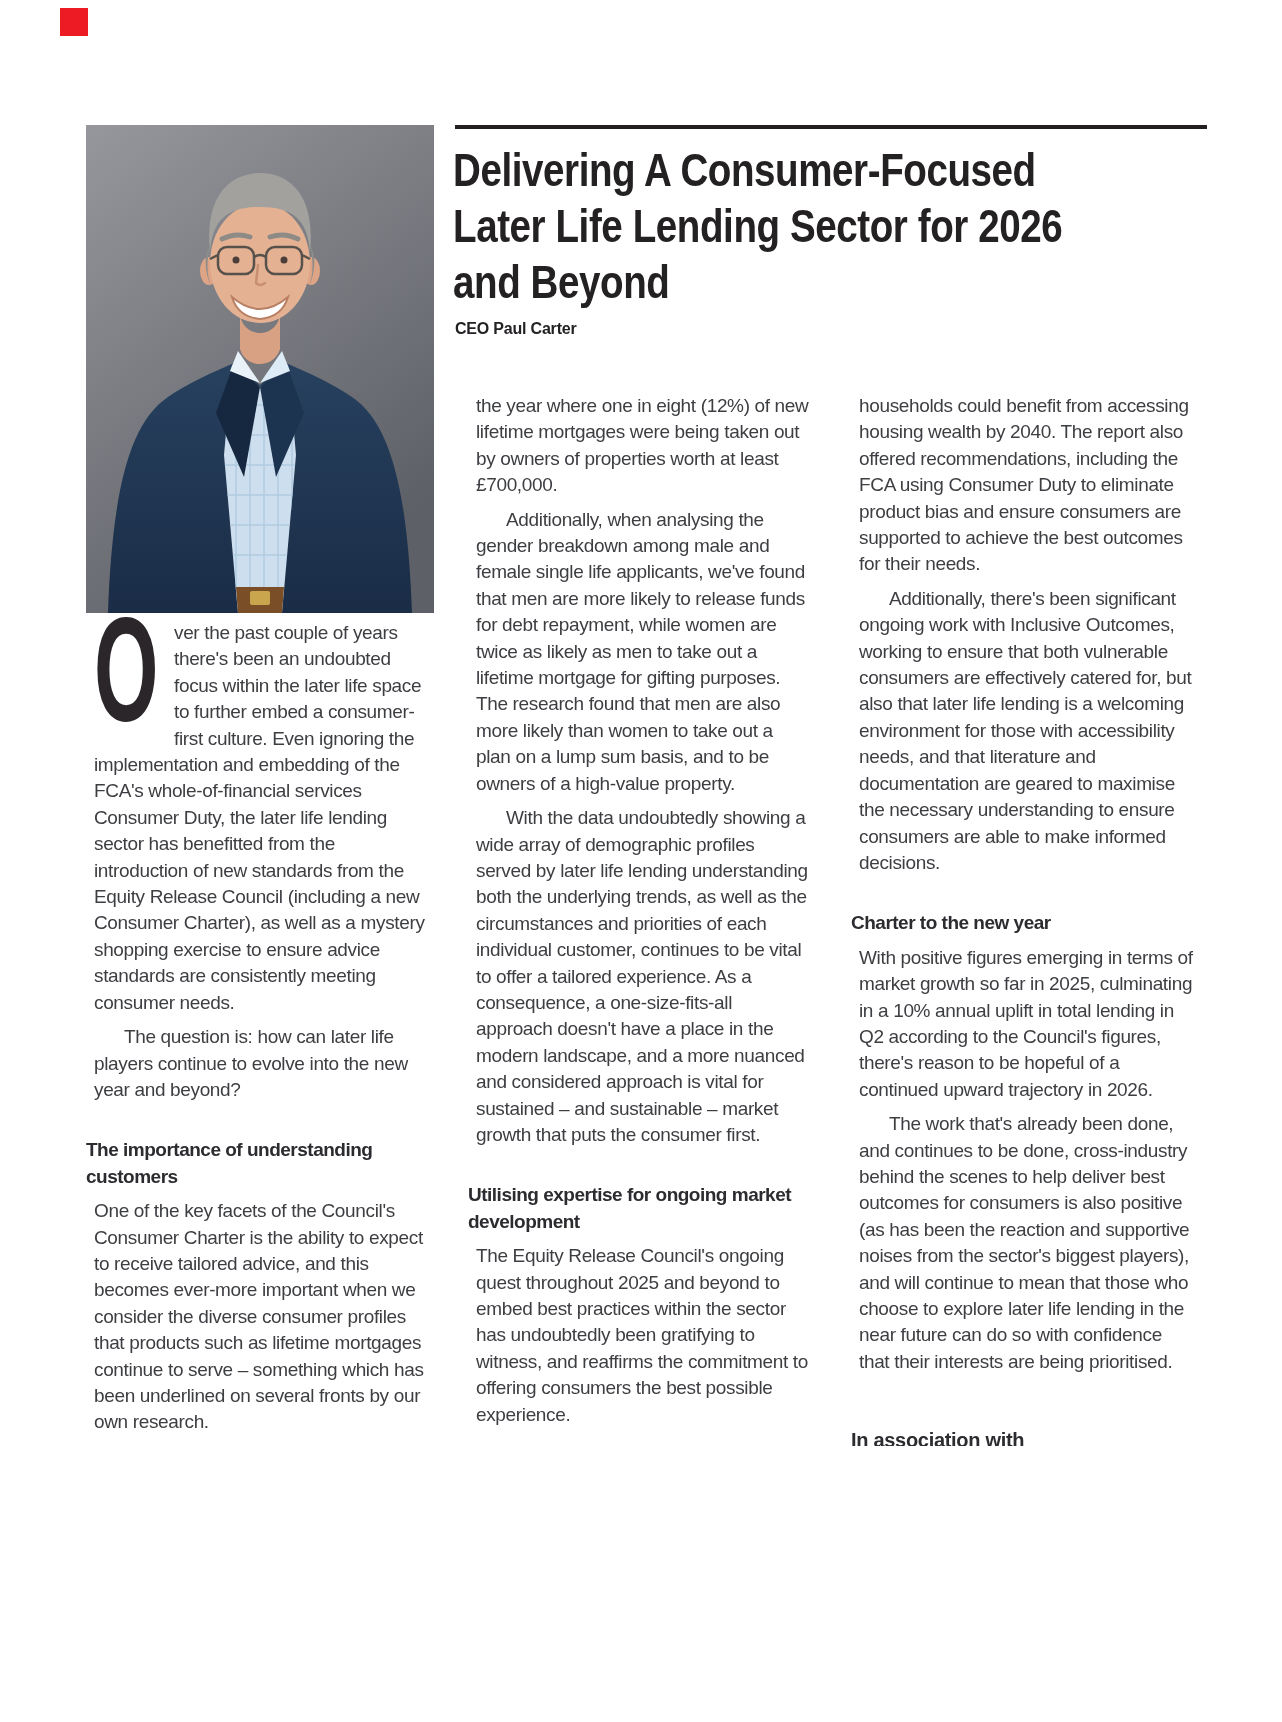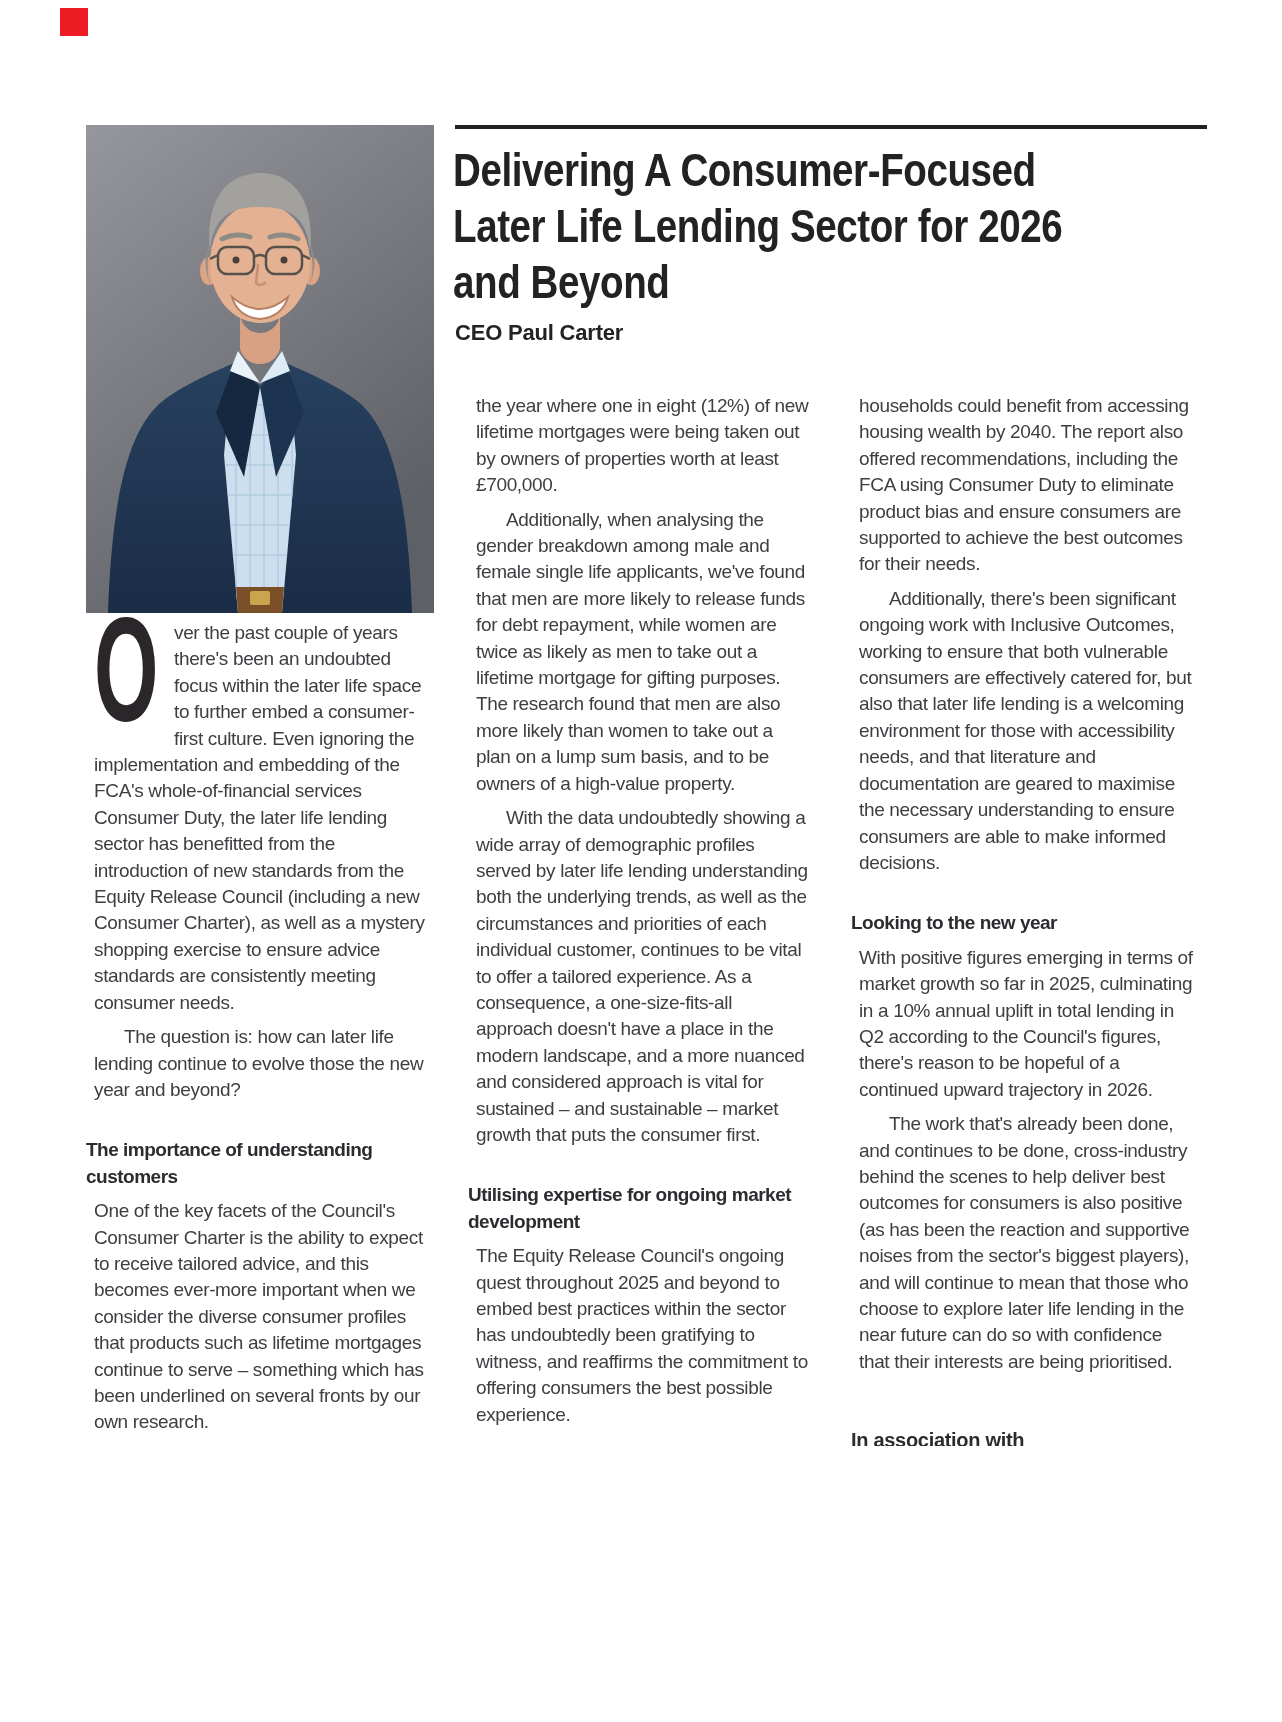--- a/index.html
+++ b/index.html
@@ -12,21 +12,21 @@
 
   
   .photo{left:86px;top:125px;width:348px;height:488px;overflow:hidden;}
   .photo svg{display:block;}
 
   
   .title-rule{left:455px;top:125px;width:752px;height:4px;background:#231f20;}
   .headline{left:453px;top:142px;width:920px;font-weight:bold;font-size:47px;line-height:56px;
             letter-spacing:-0.5px;color:#242122;white-space:pre-line;
             transform:scaleX(0.82);transform-origin:left top;}
-  .byline{left:455px;top:320px;font-size:22px;font-weight:bold;color:#242124;letter-spacing:-0.2px;}
+  .byline{left:455px;top:320px;font-size:16px;font-weight:bold;color:#242124;letter-spacing:-0.2px;}
 
   
   .col{position:absolute;width:350px;font-size:19px;line-height:26.4px;letter-spacing:-0.35px;
        text-align:left;color:#3d3e42;}
   .col1{left:86px;top:612px;width:348px;}
   .col2{left:468px;top:385px;}
   .col3{left:851px;top:385px;}
   .col p{margin:8px;}
   .col p.indent{text-indent:30px;}
   .col .sec-gap{margin-top:34px;}
@@ -114,37 +114,37 @@
   <div class="abs title-rule"></div>
   <h1 class="abs headline" style="margin:0;">Delivering A Consumer-Focused
 Later Life Lending Sector for 2026
 and Beyond</h1>
   <div class="abs byline">CEO Paul Carter</div>
 
   <div class="col col1">
     <p class="first"><span class="dropcap">
           <span class="dropcap-glyph">O</span>
         </span><span>ver the past couple of years there's been an undoubted focus within the later life space to further embed a consumer-first culture. Even ignoring the implementation and embedding of the FCA's whole-of-financial services Consumer Duty, the later life lending sector has benefitted from the introduction of new standards from the Equity Release Council (including a new Consumer Charter), as well as a mystery shopping exercise to ensure advice standards are consistently meeting consumer needs.</span></p>
-    <p class="indent">The question is: how can later life lending continue to evolve those the new year and beyond?</p>
+    <p class="indent">The question is: how can later life players continue to evolve into the new year and beyond?</p>
     <h3 class="col-heading sec-gap">The importance of understanding customers</h3>
     <p>One of the key facets of the Council's Consumer Charter is the ability to expect to receive tailored advice, and this becomes ever-more important when we consider the diverse consumer profiles that products such as lifetime mortgages continue to serve – something which has been underlined on several fronts by our own research.</p>
   </div>
 
   <div class="col col2">
     <p>the year where one in eight (12%) of new lifetime mortgages were being taken out by owners of properties worth at least £700,000.</p>
     <p class="indent">Additionally, when analysing the gender breakdown among male and female single life applicants, we've found that men are more likely to release funds for debt repayment, while women are twice as likely as men to take out a lifetime mortgage for gifting purposes. The research found that men are also more likely than women to take out a plan on a lump sum basis, and to be owners of a high-value property.</p>
     <p class="indent">With the data undoubtedly showing a wide array of demographic profiles served by later life lending understanding both the underlying trends, as well as the circumstances and priorities of each individual customer, continues to be vital to offer a tailored experience. As a consequence, a one-size-fits-all approach doesn't have a place in the modern landscape, and a more nuanced and considered approach is vital for sustained – and sustainable – market growth that puts the consumer first.</p>
     <h3 class="col-heading sec-gap">Utilising expertise for ongoing market development</h3>
     <p>The Equity Release Council's ongoing quest throughout 2025 and beyond to embed best practices within the sector has undoubtedly been gratifying to witness, and reaffirms the commitment to offering consumers the best possible experience.</p>
   </div>
 
   <div class="col col3">
     <p>households could benefit from accessing housing wealth by 2040. The report also offered recommendations, including the FCA using Consumer Duty to eliminate product bias and ensure consumers are supported to achieve the best outcomes for their needs.</p>
     <p class="indent">Additionally, there's been significant ongoing work with Inclusive Outcomes, working to ensure that both vulnerable consumers are effectively catered for, but also that later life lending is a welcoming environment for those with accessibility needs, and that literature and documentation are geared to maximise the necessary understanding to ensure consumers are able to make informed decisions.</p>
-    <h3 class="col-heading sec-gap">Looking to the new year</h3>
+    <h3 class="col-heading sec-gap">Charter to the new year</h3>
     <p>With positive figures emerging in terms of market growth so far in 2025, culminating in a 10% annual uplift in total lending in Q2 according to the Council's figures, there's reason to be hopeful of a continued upward trajectory in 2026.</p>
     <p class="indent">The work that's already been done, and continues to be done, cross-industry behind the scenes to help deliver best outcomes for consumers is also positive (as has been the reaction and supportive noises from the sector's biggest players), and will continue to mean that those who choose to explore later life lending in the near future can do so with confidence that their interests are being prioritised.</p>
 
     <div class="assoc-label">In association with</div>
 
     <div class="pure-logo">
       <svg class="rainbow" viewBox="0 0 120 80">
         <path d="M8,78 A52,52 0 0 1 112,78" stroke="#ec268f" stroke-width="15" fill="none" stroke-linecap="round"></path>
         <path d="M25,78 A35,35 0 0 1 95,78" stroke="#f6e120" stroke-width="13" fill="none"></path>
         <path d="M39,78 A21,21 0 0 1 81,78" stroke="#36bdee" stroke-width="13" fill="none"></path>

